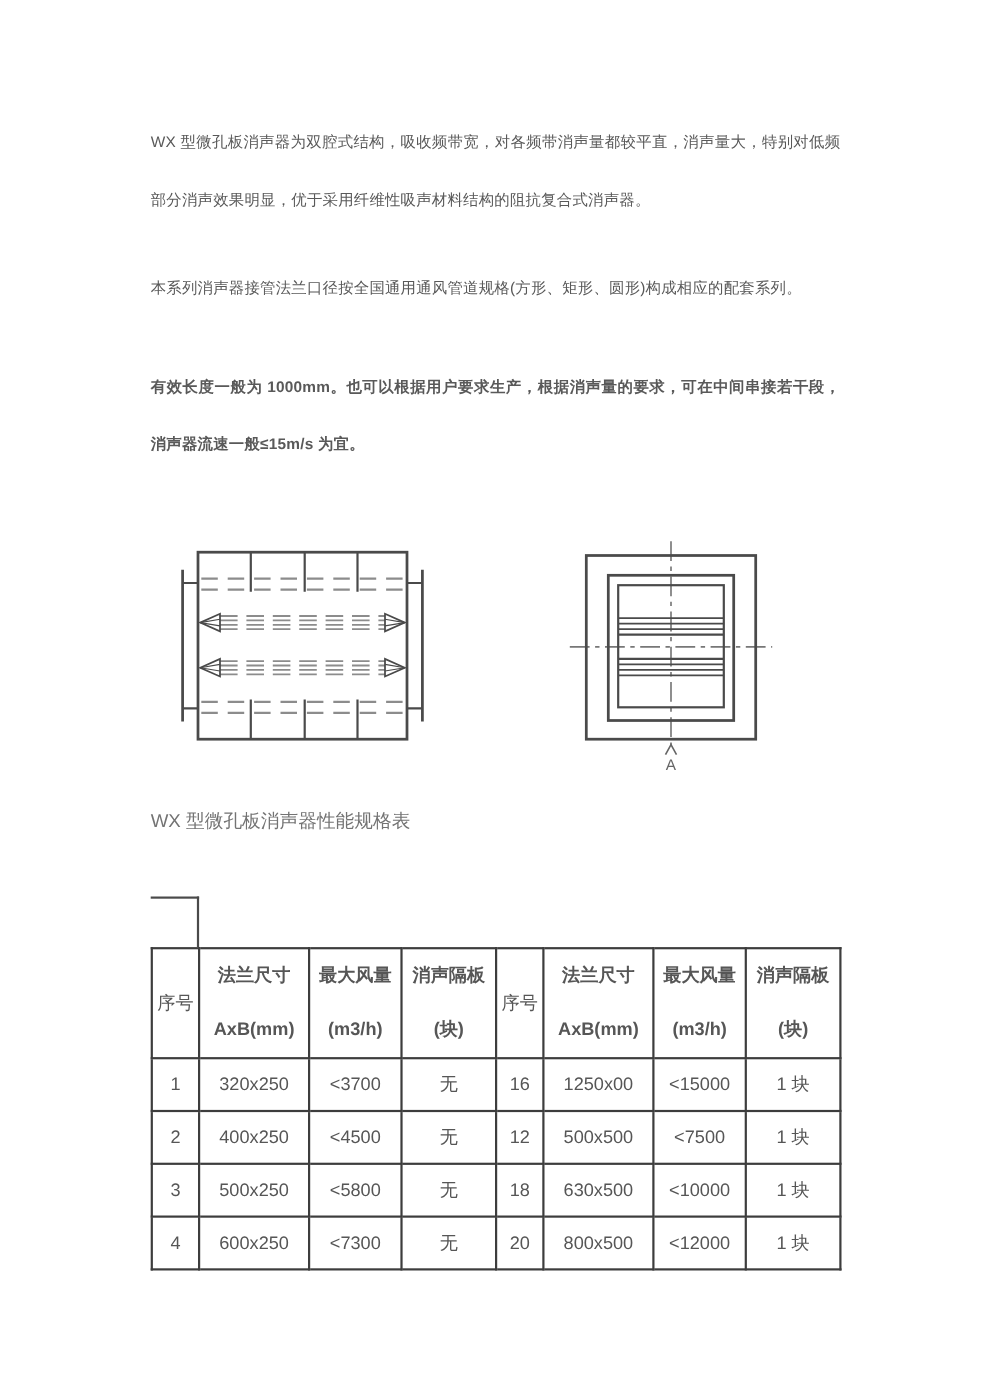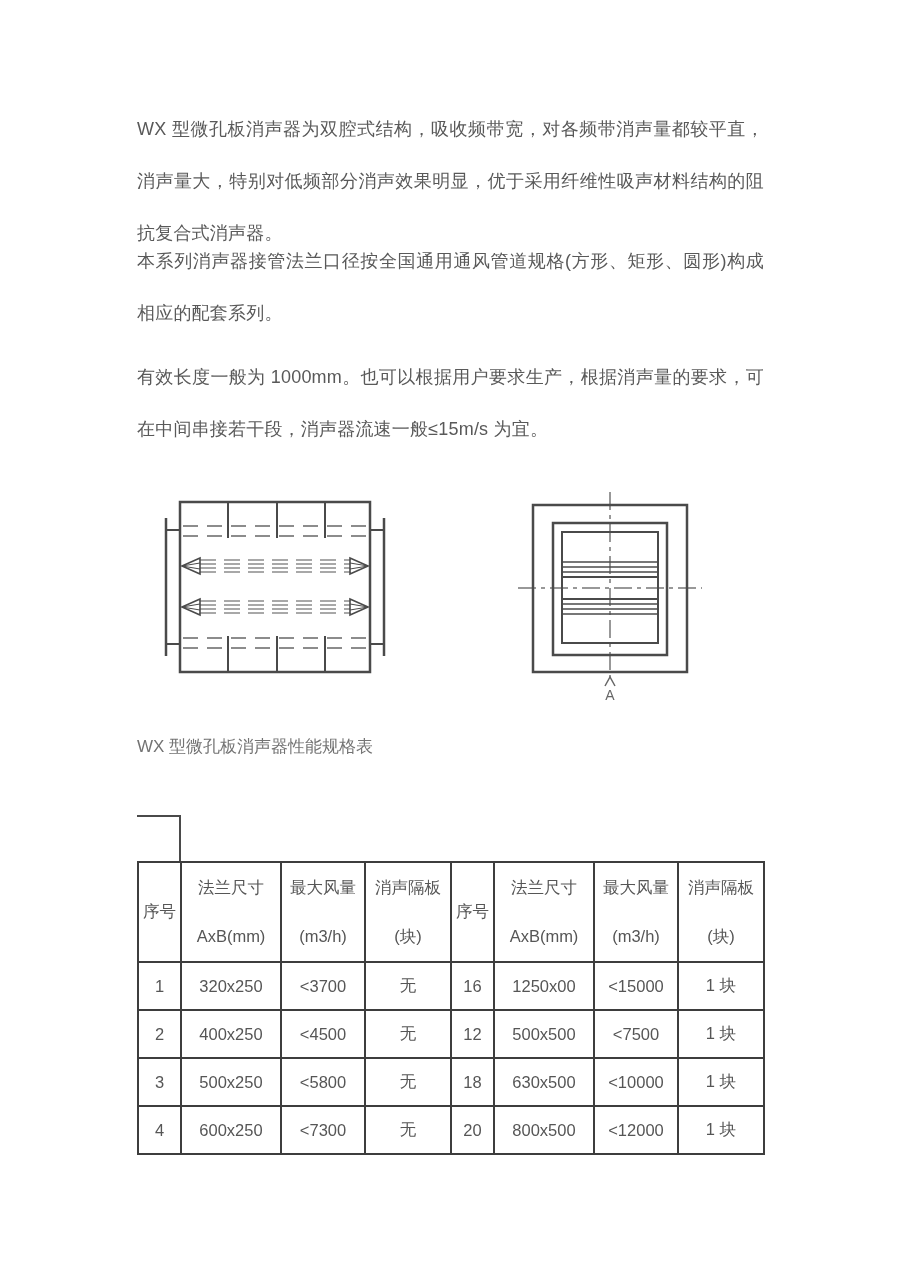--- a/index.html
+++ b/index.html
@@ -2,26 +2,26 @@
 <html><head>
 <meta charset="utf-8">
 <style>
   html,body { margin:0; padding:0; background:#ffffff; }
   .page {
     position:relative; width:900px; height:1273px; background:#ffffff;
     font-family:"Liberation Sans", sans-serif; color:#595959; overflow:hidden;
   }
   .para {
     position:absolute; left:137px; width:627px; margin:0;
-    font-size:18px; line-height:52px; text-align:justify; color:#595959;
+    font-size:14px; line-height:52px; text-align:justify; color:#595959;
     letter-spacing:0.2px;
   }
   #para-1 { top:103px; }
   #para-2 { top:235px; }
-  #para-3 { top:351px; }
+  #para-3 { top:325px;font-weight:bold; }
   .caption {
     position:absolute; left:137px; top:735px; margin:0;
     font-size:17px; color:#737373;
   }
   .diagram { position:absolute; }
   #side-view { left:150px; top:490px; }
   #section-view { left:505px; top:478px; }
   .pre-table-artifact {
     position:absolute; left:137px; top:815px; width:44px; height:48px;
     border-top:2px solid #4a4a4a; border-right:2px solid #4a4a4a;
@@ -31,21 +31,21 @@
     position:absolute; left:137px; top:861px;
     border-collapse:collapse; table-layout:fixed;
     font-size:16.5px; color:#565656; background:#fff;
   }
   table.spec th, table.spec td {
     border:2px solid #3d3d3d; text-align:center; vertical-align:middle;
     font-weight:normal; padding:0; overflow:hidden;
   }
   table.spec td { height:46px; }
   table.spec th { height:97px; }
-  .th-line { height:49px; line-height:49px; }
+  .th-line { height:49px; line-height:49px;font-weight:bold; }
 </style>
 </head>
 <body>
 
 <div class="page">
 
   <p class="para" id="para-1">WX 型微孔板消声器为双腔式结构，吸收频带宽，对各频带消声量都较平直，消声量大，特别对低频部分消声效果明显，优于采用纤维性吸声材料结构的阻抗复合式消声器。</p>
   <p class="para" id="para-2">本系列消声器接管法兰口径按全国通用通风管道规格(方形、矩形、圆形)构成相应的配套系列。</p>
   <p class="para" id="para-3">有效长度一般为 1000mm。也可以根据用户要求生产，根据消声量的要求，可在中间串接若干段，消声器流速一般≤15m/s 为宜。</p>
 

